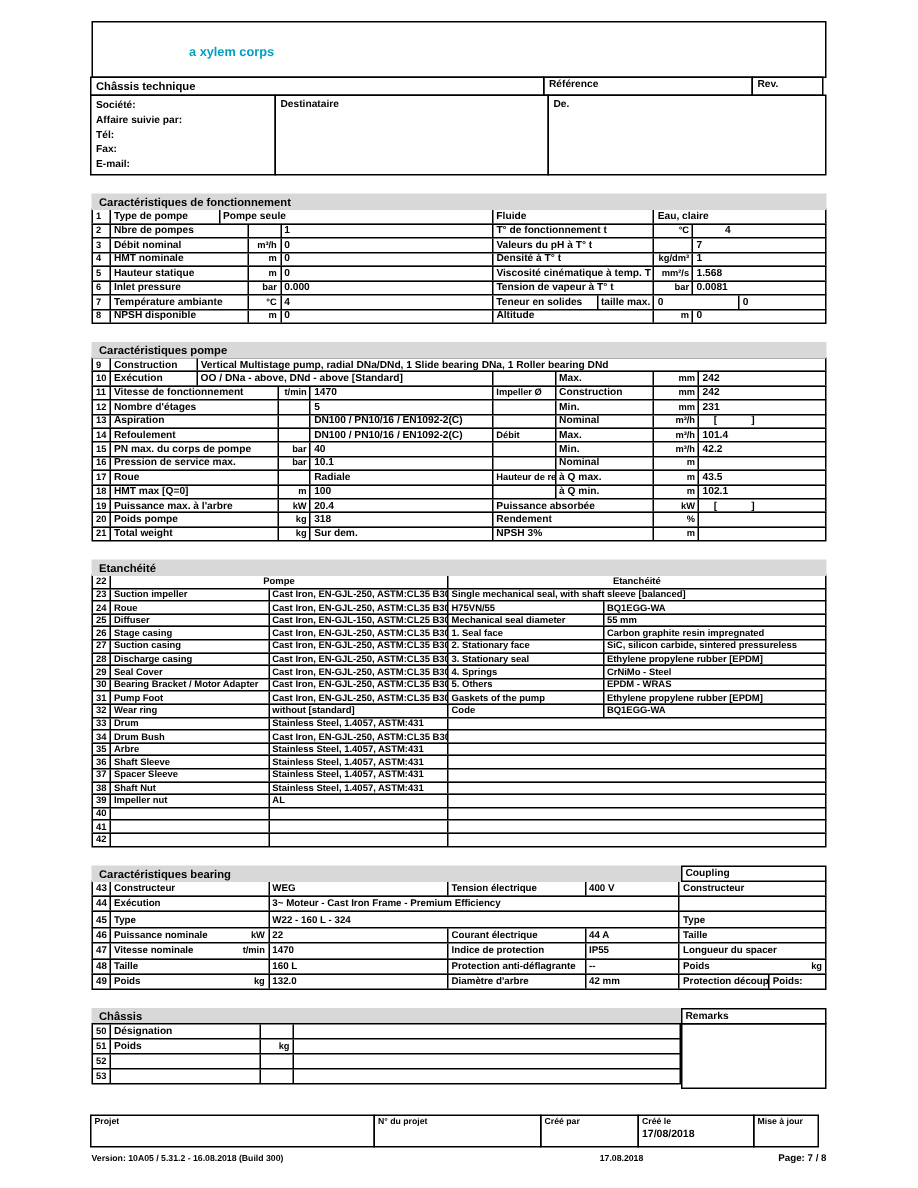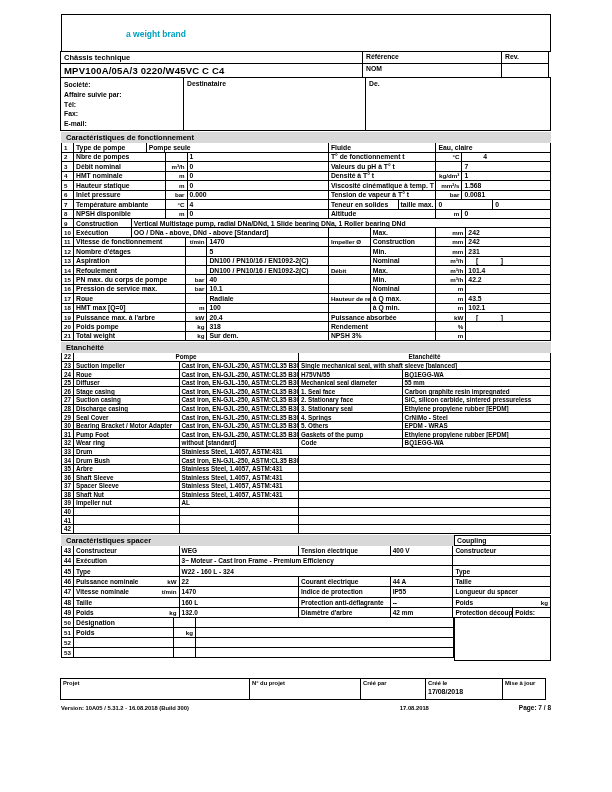--- a/index.html
+++ b/index.html
@@ -16,21 +16,21 @@
   .tagline{font-size:8.5px;font-weight:bold;color:var(--cyan);margin-left:26px;margin-top:1px;}
   .trow{display:flex;margin-top:-1px;}
   .tcell{border:1px solid #000;margin-left:-1px;box-sizing:border-box;padding:1px 3px;overflow:hidden;white-space:pre;}
   .doct{font-size:7.5px;font-weight:bold;}
   .model{font-size:9.5px;font-weight:bold;letter-spacing:.2px;}
   .small-lbl{font-size:6.8px;font-weight:bold;}
   .addr{display:flex;height:54px;margin-top:-1px;}
   .addr .tcell{padding:2px 3px;}
   .senderlines div{font-size:6.8px;font-weight:bold;line-height:9.8px;white-space:pre;}
   
-  .sbrow{display:flex;margin-top:1px;}
+  .sbrow{display:flex;margin-top:12px;}
   .sb{background:var(--gray);height:11px;display:flex;align-items:center;padding-left:5px;
       font-size:7.5px;font-weight:bold;box-sizing:border-box;flex:1;}
   .sb.fixed{flex:none;width:393px;}
   .hcell{width:97px;height:11px;border:1px solid #000;box-sizing:border-box;display:flex;align-items:center;
          padding-left:2px;font-size:6.8px;font-weight:bold;background:#fff;}
   
   .row{display:flex;border:1px solid #000;margin-top:-1px;background:#fff;box-sizing:border-box;}
   .c{border-right:1px solid #000;padding:0 2px;display:flex;align-items:center;overflow:hidden;
      box-sizing:border-box;white-space:pre;font-size:6.8px;font-weight:bold;}
   .c:last-child{border-right:none;}
@@ -56,33 +56,28 @@
   .footer .fdate{margin-left:auto;margin-right:90px;}
   .footer .fpage{font-size:6.5px;}
 </style>
 </head>
 <body>
 
 <div class="content">
 
   <div class="box logobox">
     <div class="logoblock">
-      <span class="tagline">a weight brand</span>
+      <span class="tagline">a xylem corps</span>
     </div>
   </div>
 
   <div class="trow">
     <div class="tcell doct" style="width:303px;height:13px;">Châssis technique</div>
     <div class="tcell small-lbl" style="width:140px;height:13px;">Référence</div>
     <div class="tcell small-lbl" style="width:48px;height:13px;">Rev.</div>
-  </div>
-  <div class="trow">
-    <div class="tcell model" style="width:303px;height:15px;">MPV100A/05A/3 0220/W45VC C C4</div>
-    <div class="tcell small-lbl" style="width:140px;height:15px;">NOM</div>
-    <div class="tcell" style="width:48px;height:15px;"></div>
   </div>
 
   <div class="addr">
     <div class="tcell senderlines" style="width:124px;" id="sender-lines"><div class="">Société:</div><div class="">Affaire suivie par:</div><div class="">Tél:</div><div class="">Fax:</div><div class="">E-mail:</div></div>
     <div class="tcell small-lbl" style="width:183px;">Destinataire</div>
     <div class="tcell small-lbl" style="width:186px;">De.</div>
   </div>
 
   <div class="sbrow">
       <div class="sb">Caractéristiques de fonctionnement</div>
@@ -154,20 +149,23 @@
         <div class="c num" style="width: 12px;"><span>8</span></div>
         <div class="c " style="width: 92px;"><span>NPSH disponible</span></div>
         <div class="c u" style="width: 22px;"><span>m</span></div>
         <div class="c " style="width: 142px;"><span>0</span></div>
         <div class="c " style="width: 108px;"><span>Altitude</span></div>
         <div class="c u" style="width: 26px;"><span>m</span></div>
         <div class="c " style="width: 88px;"><span>0</span></div>
       </div>
     </div>
 
+  <div class="sbrow">
+      <div class="sb">Caractéristiques pompe</div>
+    </div>
   <div id="pompe-rows">
       <div class="row pr">
         <div class="c num" style="width: 12px;"><span>9</span></div>
         <div class="c " style="width: 58px;"><span>Construction</span></div>
         <div class="c " style="width: 420px;"><span>Vertical Multistage pump, radial DNa/DNd, 1 Slide bearing DNa, 1 Roller bearing DNd</span></div>
       </div>
       <div class="row pr">
         <div class="c num" style="width: 12px;"><span>10</span></div>
         <div class="c " style="width: 58px;"><span>Exécution</span></div>
         <div class="c " style="width: 198px;"><span>OO / DNa - above, DNd - above [Standard]</span></div>
@@ -419,21 +417,21 @@
       </div>
       <div class="row mr">
         <div class="c num" style="width: 12px;"><span>42</span></div>
         <div class="c " style="width: 106px;"><span></span></div>
         <div class="c " style="width: 120px;"><span></span></div>
         <div class="c " style="width: 252px;"><span></span></div>
       </div>
     </div>
 
   <div class="sbrow">
-    <div class="sb fixed">Caractéristiques spacer</div>
+    <div class="sb fixed">Caractéristiques bearing</div>
     <div class="hcell">Coupling</div>
   </div>
   <div id="motor-rows">
       <div class="row mor">
         <div class="c num" style="width: 12px;"><span>43</span></div>
         <div class="c " style="width: 106px;"><span>Constructeur</span></div>
         <div class="c " style="width: 120px;"><span>WEG</span></div>
         <div class="c " style="width: 92px;"><span>Tension électrique</span></div>
         <div class="c " style="width: 63px;"><span>400 V</span></div>
         <div class="c " style="width: 97px;"><span>Constructeur</span></div>
@@ -478,20 +476,24 @@
         <div class="c num" style="width: 12px;"><span>49</span></div>
         <div class="c lblu" style="width: 106px;"><span>Poids</span><span style="font-size: 6.2px;">kg</span></div>
         <div class="c " style="width: 120px;"><span>132.0</span></div>
         <div class="c " style="width: 92px;"><span>Diamètre d'arbre</span></div>
         <div class="c " style="width: 63px;"><span>42 mm</span></div>
         <div class="c sm" style="width: 60px;"><span>Protection découplage</span></div>
         <div class="c " style="width: 37px;"><span>Poids:</span></div>
       </div>
     </div>
 
+  <div class="sbrow">
+    <div class="sb fixed">Châssis</div>
+    <div class="hcell">Remarks</div>
+  </div>
   <div class="chwrap">
     <div class="chleft" id="chassis-rows">
         <div class="row chr" style="width: 393px;">
           <div class="c num" style="width: 12px;"><span>50</span></div>
           <div class="c " style="width: 100px;"><span>Désignation</span></div>
           <div class="c u" style="width: 22px;"><span></span></div>
           <div class="c " style="width: 259px; flex: 1 1 0%;"><span></span></div>
         </div>
         <div class="row chr" style="width: 393px;">
           <div class="c num" style="width: 12px;"><span>51</span></div>

